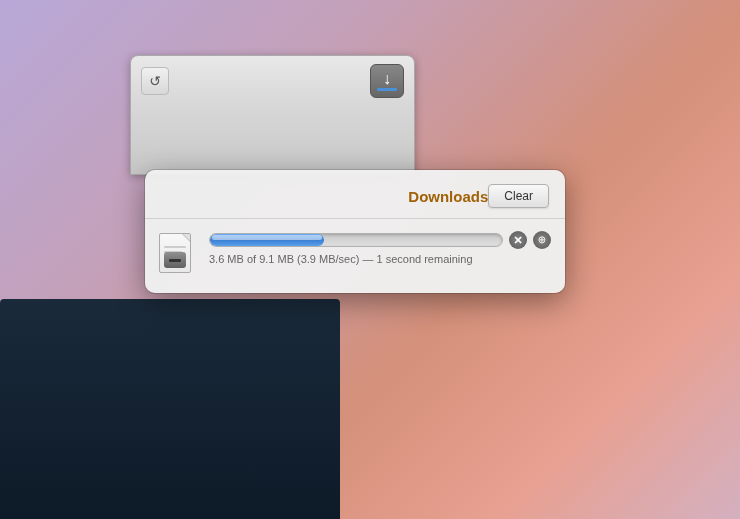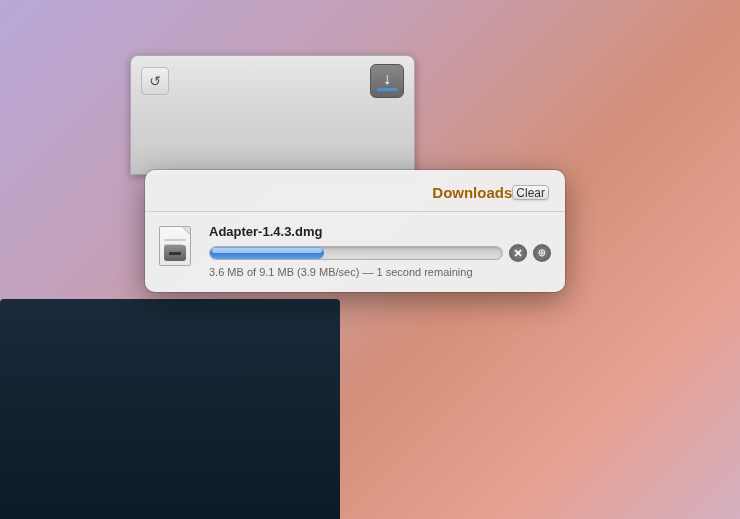--- a/index.html
+++ b/index.html
@@ -128,22 +128,22 @@
 
     .popup-title {
       font-size: 15px;
       font-weight: 600;
       color: #a16207;
       flex: 1;
       text-align: right;
     }
 
     .clear-btn {
-      height: 15px;
-      padding: 0 3px;
+      height: 24px;
+      padding: 0 15px;
       background: linear-gradient(180deg, #f8f8f8, #e0e0e0);
       border: 1px solid #b0b0b0;
       border-radius: 4px;
       font-size: 12px;
       color: #333;
       cursor: pointer;
       box-shadow: 0 1px 2px rgba(0,0,0,0.1);
     }
 
     .popup-body {
@@ -364,21 +364,20 @@
             <div class="file-icon-line"></div>
             <div class="file-icon-line"></div>
           </div>
           <div class="file-icon-disk">
             <div class="disk-slot"></div>
           </div>
         </div>
       </div>
 
       <div class="download-info">
-        <div class="download-filename">Adapter-1.4.3.dmg</div>
 
         <div class="progress-container">
           <div class="progress-bar-bg">
             <div class="progress-bar-fill">
               <div class="progress-bar-shine"></div>
             </div>
           </div>
           <button class="cancel-btn">
             <span class="cancel-icon">✕</span>
           </button>

